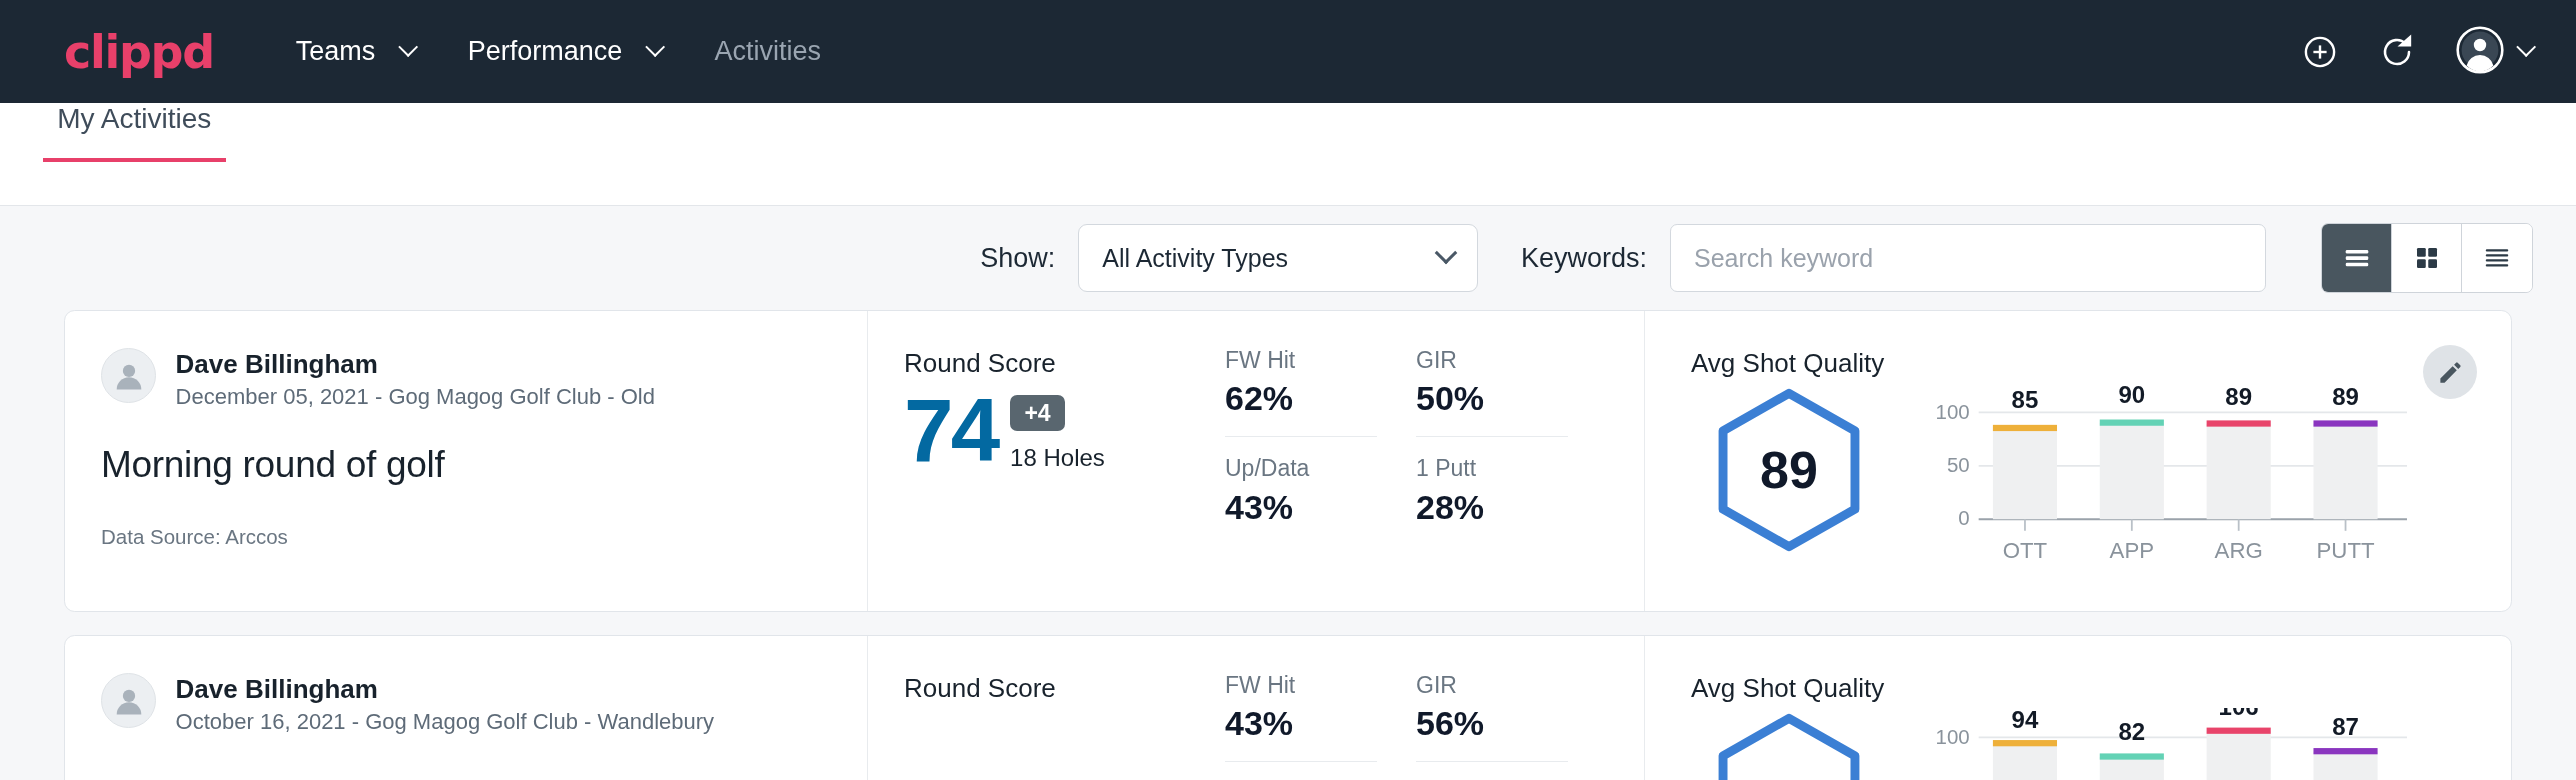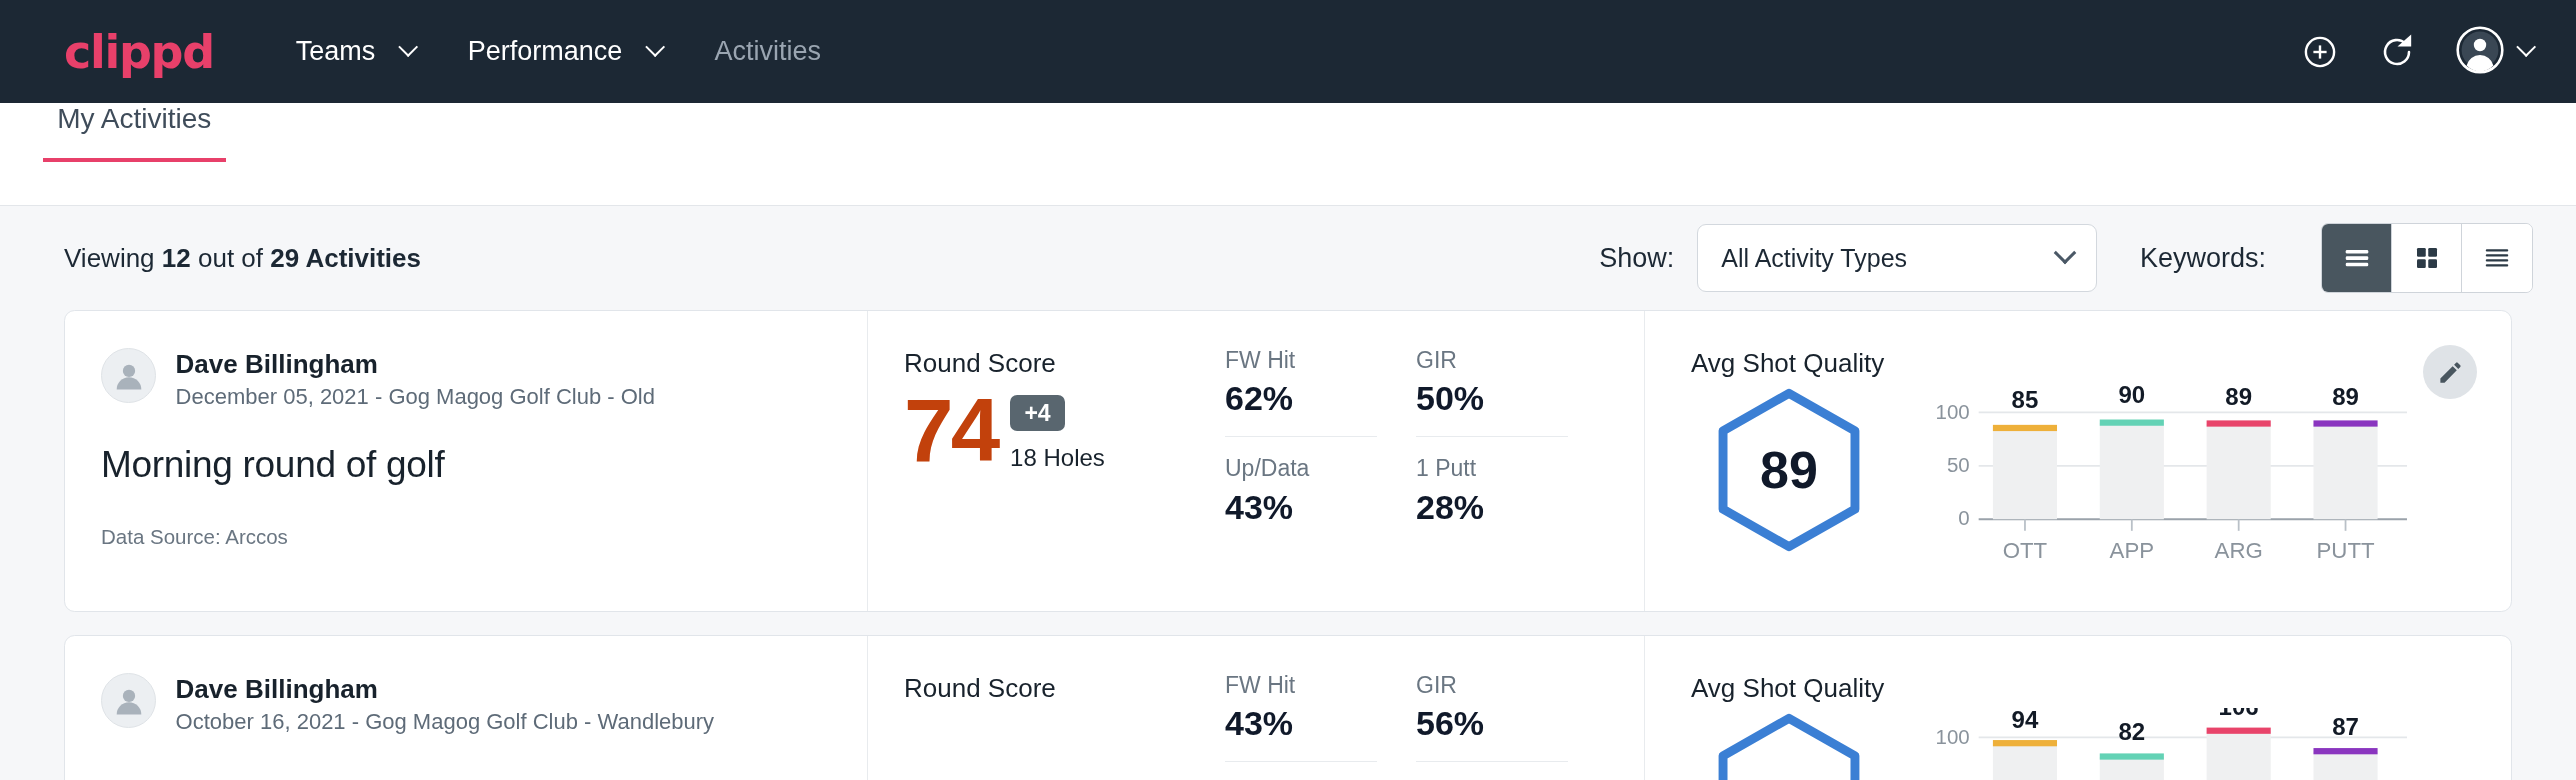--- a/index.html
+++ b/index.html
@@ -143,21 +143,21 @@
     margin-top: 32px; letter-spacing: -0.3px;
   }
   .card-src { font-size: 20.5px; color: #6a7682; margin-top: 39px; }
 
   .col-score {
     width: 357px; padding: 37px 0 0 36px;
   }
   .sec-label { font-size: 26px; color: #18222c; }
   .score-row { display: flex; align-items: flex-end; margin-top: 10.7px; }
   .score-num {
-    font-size: 89px; font-weight: 700; color: #c2410c;
+    font-size: 89px; font-weight: 700; color: #0369a1;
     line-height: 0.92; letter-spacing: -2.7px;
   }
   .score-right { display: flex; flex-direction: column; align-items: flex-start; margin-left: 12.5px; }
   .score-badge {
     background: #59666f; color: #fff; border-radius: 7.1px;
     font-size: 23px; font-weight: 700;
     padding: 4.5px 14.3px; margin-bottom: 12.5px;
   }
   .score-holes { font-size: 24px; color: #18222c; }
 
@@ -243,31 +243,29 @@
   </div>
 </div>
 
 <div class="tabstrip">
   <div class="tab active">
     <span>My Activities</span>
   </div>
 </div>
 
 <div class="filterbar">
-  <div class="viewing">
-    <span>Viewing </span><b>12</b><span> out of </span><b>29 Activities</b>
-  </div>
 
   <div class="filter-center">
     <div class="field-label">Show:</div>
     <div class="select-box">
       <span>All Activity Types</span>
       <span class="sel-chev"></span>
     </div>
     <div class="field-label" style="margin-left:19.6px">Keywords:</div>
+    <input class="search-box" type="text" placeholder="Search keyword" style="">
     <div class="viewtoggle">
       <div class="vt-btn active">
         <svg width="30" height="30" viewBox="0 0 24 24">
           <rect x="3" y="5.5" width="18" height="2.9" rx="1" fill="#ffffff"></rect>
           <rect x="3" y="10.6" width="18" height="2.9" rx="1" fill="#ffffff"></rect>
           <rect x="3" y="15.7" width="18" height="2.9" rx="1" fill="#ffffff"></rect>
         </svg>
       </div>
       <div class="vt-btn">
         <svg width="30" height="30" viewBox="0 0 24 24">

